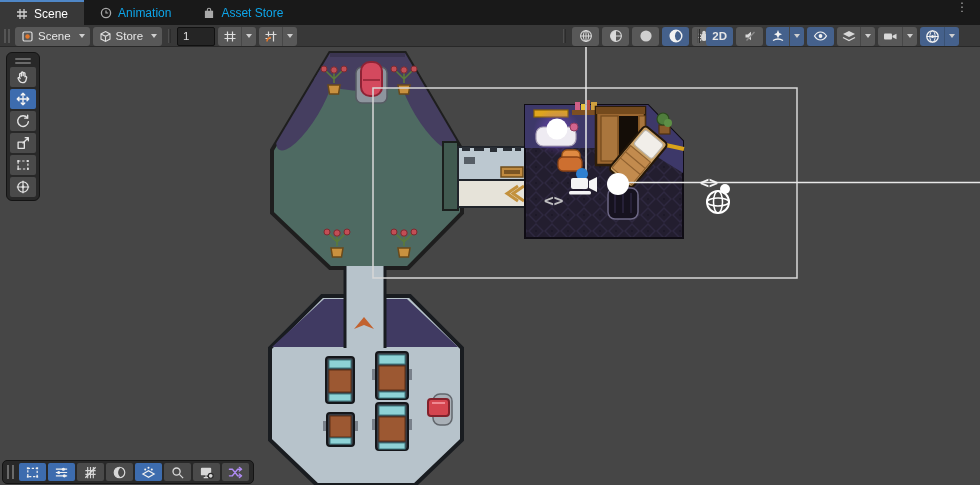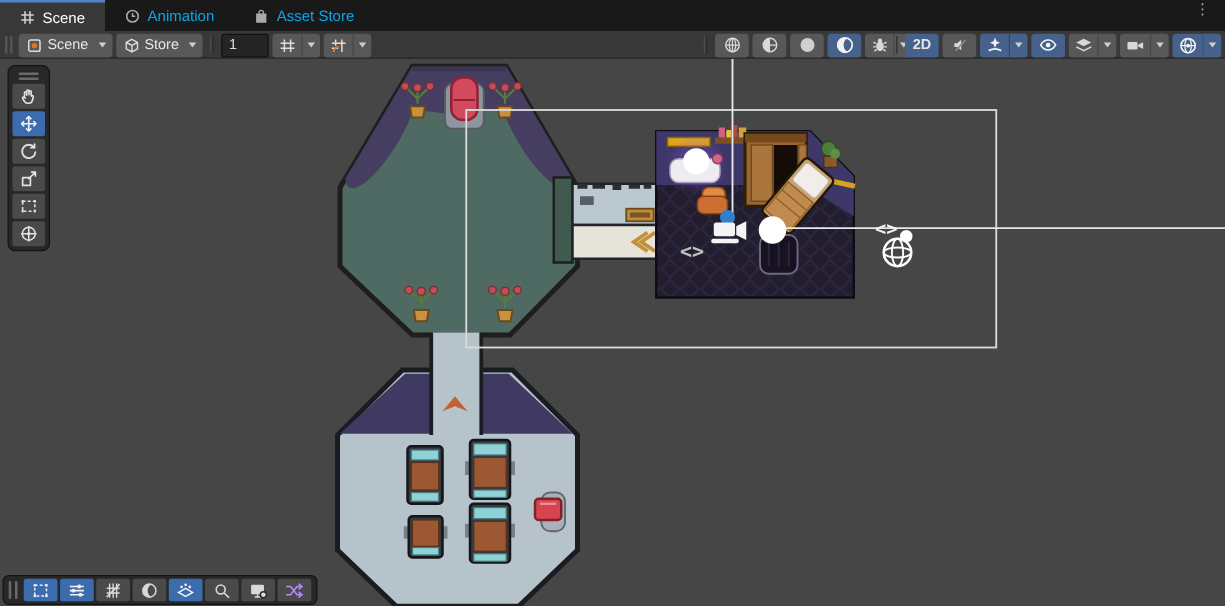--- a/index.html
+++ b/index.html
@@ -14,21 +14,21 @@
   
   .tabbar{position:absolute;top:0;left:0;width:100%;height:25px;background:var(--tabbar-bg);display:flex;align-items:stretch;}
   .tab{display:flex;align-items:center;gap:6px;padding:0 16px;color:#0ea5e9;font-size:12px;position:relative;cursor:default;}
   .tab.active{background:var(--panel-bg);color:#fff;border-top:2px solid var(--tab-highlight);padding-top:0;}
   .tab .ticon{display:flex;align-items:center;}
   .kebab{position:absolute;right:12px;top:5px;color:#aaa;font-size:12px;letter-spacing:0;line-height:5px;}
 
   
   .toolbar{position:absolute;top:25px;left:0;width:100%;height:22px;background:var(--panel-bg);border-bottom:1px solid #282828;display:flex;align-items:center;}
   .tb-group{position:absolute;top:1px;height:20px;display:flex;align-items:center;gap:3px;}
-  .tb-left{left:2px;} .tb-mid{left:560px;} .tb-right{right:3px;}
+  .tb-left{left:2px;} .tb-mid{left:560px;} .tb-right{right:21px;}
   .tb-sep{width:3px;height:14px;border-left:1px solid #4e4e4e;border-right:1px solid #2c2c2c;margin:0 3px;}
   .tb-handle{width:6px;height:14px;border-left:2px solid #555;border-right:2px solid #555;margin:0 2px;}
   .btn{height:19px;background:var(--button-bg);border-radius:3px;display:flex;align-items:center;gap:4px;padding:0 6px;color:#e6e6e6;font-size:11.5px;cursor:default;}
   .btn.icon-only{width:27px;justify-content:center;padding:0;}
   .btn.active{background:var(--button-active-bg);}
   .btn.split{padding-right:0;}
   .split-arrow{border-left:1px solid #474747;align-self:stretch;display:flex;align-items:center;padding:0 4px;}
   .arrow-down{width:0;height:0;border-left:3.5px solid transparent;border-right:3.5px solid transparent;border-top:4px solid #cfcfcf;display:inline-block;}
   .tb-input{width:38px;height:19px;background:#252525;border:1px solid #111;border-radius:2px;color:#dedede;font-size:11.5px;padding:0 5px;font-family:"Liberation Sans",sans-serif;}
 

